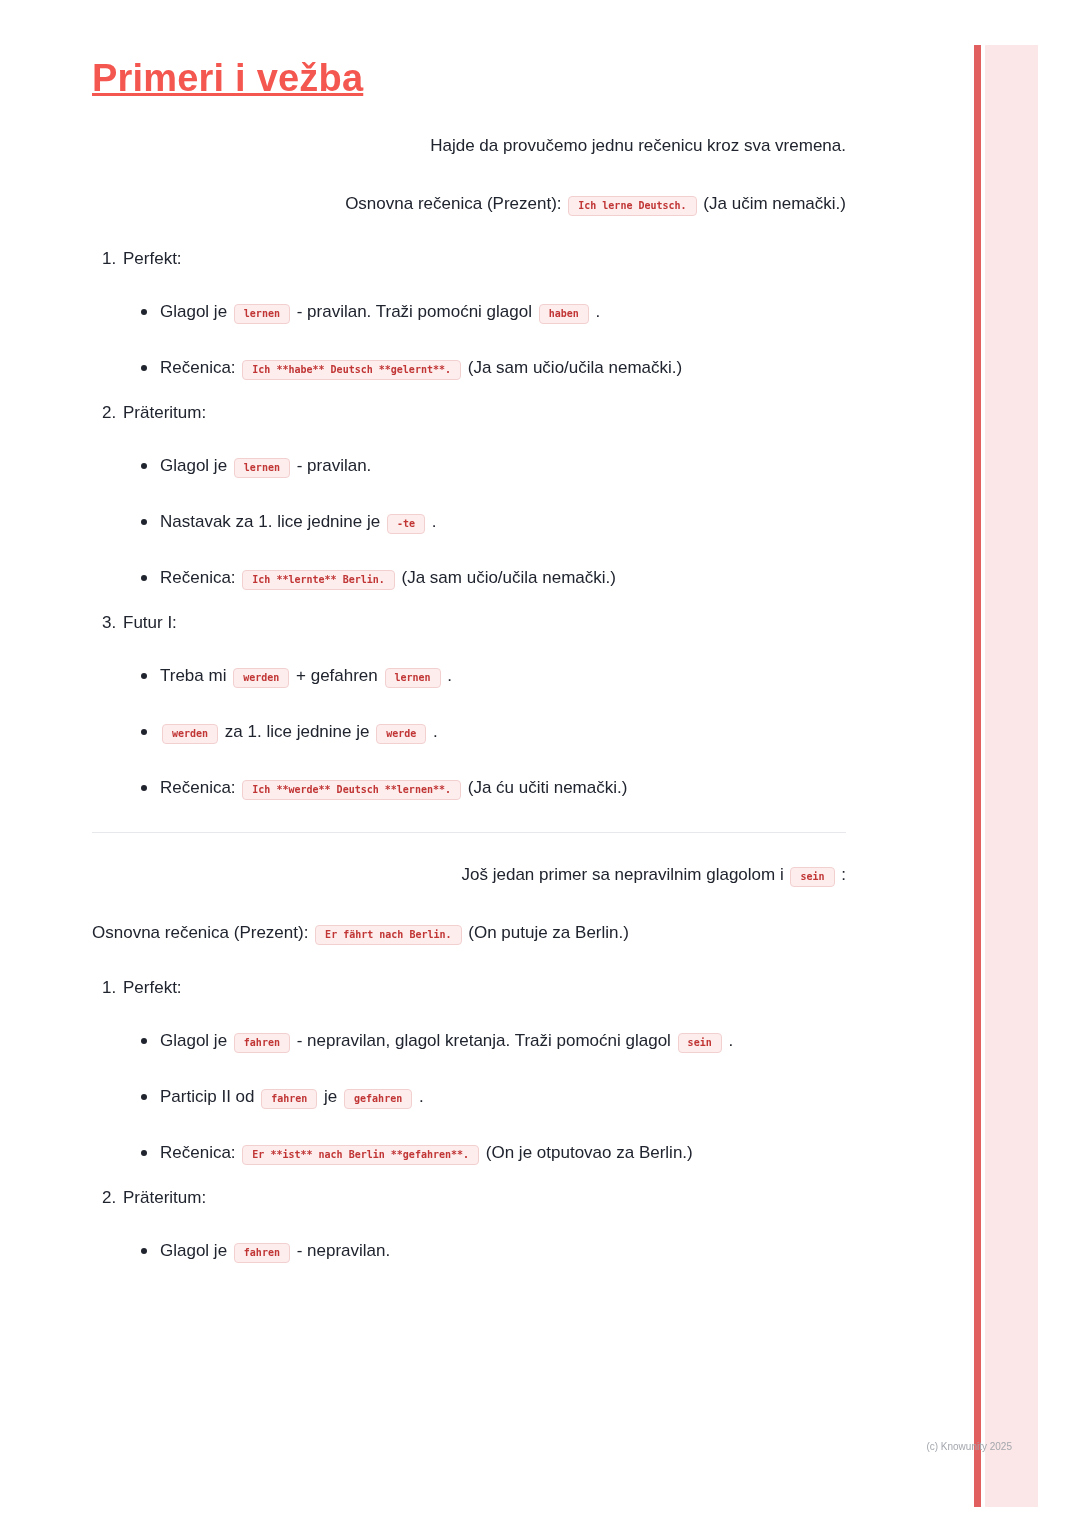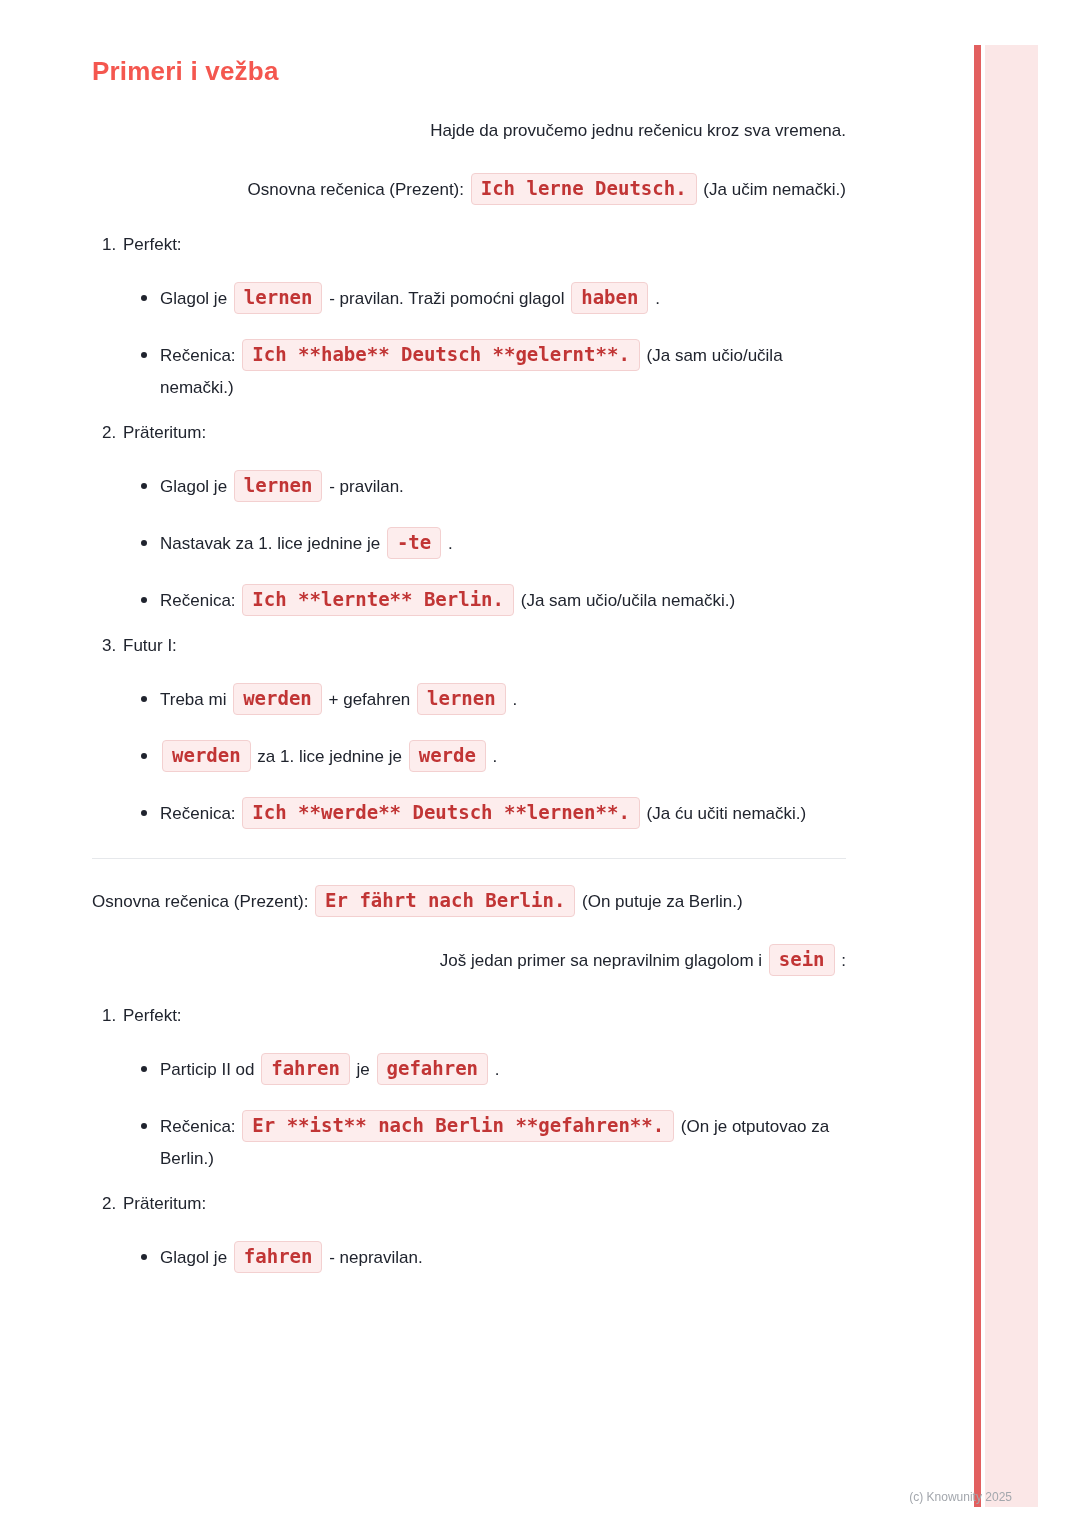--- a/index.html
+++ b/index.html
@@ -26,38 +26,39 @@
     z-index: 1;
   }
 
   
   .doc {
     position: absolute; left: 92px; top: 42px;
     width: 754px; z-index: 2;
   }
 
   h1.page-title {
-    font-size: 26px; font-weight: 700;
+    font-size: 38px; font-weight: 700;
     color: var(--accent, #f4574f);
     margin: 14px 0 28px 0;
     line-height: 1.2;
     letter-spacing: 0.2px;
+    text-decoration: underline;
   }
 
   .para {
     font-size: 17px; line-height: 32px;
     margin-bottom: 26px;
     text-align: right;
   }
   .para.justify { text-align: justify; }
   .para strong, .item-label { font-weight: 400; }
 
   .code {
     font-family: "DejaVu Sans Mono", "Liberation Mono", monospace;
-    font-size: 19px; font-weight: 700;
+    font-size: 10px; font-weight: 700;
     color: var(--code-text, #c13535);
     background: var(--code-bg, #fdeded);
     border: 1px solid var(--code-border, #f3d0d0);
     border-radius: 4px;
     padding: 3px 9px;
     margin: 0 2px;
     white-space: pre;
     display: inline-block;
     line-height: 1.25;
     vertical-align: baseline;
@@ -87,22 +88,22 @@
     background: var(--body-text, #20242e);
   }
 
   .divider {
     border: none;
     border-top: 1px solid var(--divider, #e6e8eb);
     height: 0; margin: 28px 0 26px 0;
   }
 
   .footer {
-    position: absolute; top: 1490px; right: 68px;
-    font-size: 12px;
+    position: absolute; top: 1441px; right: 68px;
+    font-size: 10px;
     color: var(--footer-text, #a3a7ad);
     z-index: 3;
   }
 </style>
 </head>
 <body>
 
 <div class="side-line"></div>
 <div class="side-band"></div>
 
@@ -139,29 +140,30 @@
             <strong class="item-label">Futur I:</strong>
           </div>
           <ul class="bullets">
             <li class="bullet"><span>Treba mi </span><code class="code">werden</code><span> + gefahren </span><code class="code">lernen</code><span> .</span></li>
             <li class="bullet"><code class="code">werden</code><span> za 1. lice jednine je </span><code class="code">werde</code><span> .</span></li>
             <li class="bullet"><span>Rečenica: </span><code class="code">Ich **werde** Deutsch **lernen**.</code><span> (Ja ću učiti nemački.)</span></li>
           </ul>
         </div>
       </div>
       <div class="divider"></div>
+      <p class="para"><strong>Još jedan primer sa nepravilnim glagolom i </strong><code class="code">sein</code><strong> :</strong></p>
       <p class="para justify"><strong>Osnovna rečenica (Prezent): </strong><code class="code">Er fährt nach Berlin.</code><span> (On putuje za Berlin.)</span></p>
-      <p class="para"><strong>Još jedan primer sa nepravilnim glagolom i </strong><code class="code">sein</code><strong> :</strong></p>
       <div class="olist">
         <div class="olist-item">
           <div class="item-head">
             <span class="item-num">1.</span>
             <strong class="item-label">Perfekt:</strong>
           </div>
           <ul class="bullets">
+            <li class="bullet"><span>Glagol je </span><code class="code">fahren</code><span> - nepravilan, glagol kretanja. Traži pomoćni glagol </span><code class="code">sein</code><span> .</span></li>
             <li class="bullet"><span>Particip II od </span><code class="code">fahren</code><span> je </span><code class="code">gefahren</code><span> .</span></li>
             <li class="bullet"><span>Rečenica: </span><code class="code">Er **ist** nach Berlin **gefahren**.</code><span> (On je otputovao za Berlin.)</span></li>
           </ul>
         </div>
         <div class="olist-item">
           <div class="item-head">
             <span class="item-num">2.</span>
             <strong class="item-label">Präteritum:</strong>
           </div>
           <ul class="bullets">

